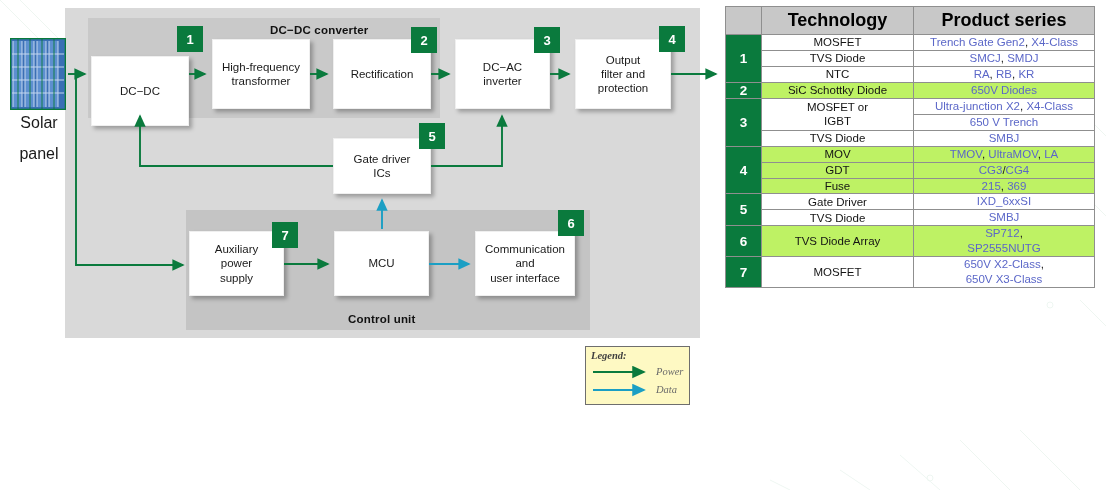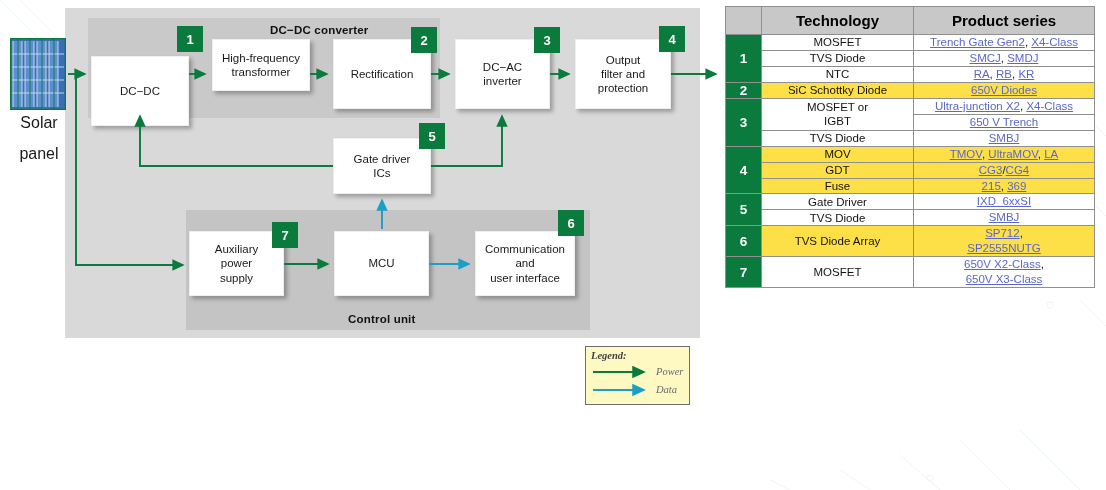--- a/index.html
+++ b/index.html
@@ -40,21 +40,21 @@
   
   .blk{
     position:absolute;background:#fff;border:1px solid #efefef;
     box-shadow:3px 3px 4px rgba(0,0,0,.28);
     display:flex;align-items:center;justify-content:center;text-align:center;
     font-size:11.5px;line-height:1.22;color:#1a1a1a;padding:2px;
     box-sizing:border-box;
   }
 
   .b-dcdc   {left:91px; top:39px; width:98px;  height:70px;margin-top:17px;}
-  .b-hft    {left:212px;top:39px; width:98px;  height:52px;}
+  .b-hft    {left:212px;top:39px; width:98px;  height:70px;}
   .b-rect   {left:333px;top:39px; width:98px;  height:70px;}
   .b-inv    {left:455px;top:39px; width:95px;  height:70px;}
   .b-outf   {left:575px;top:39px; width:96px;  height:70px;}
   .b-gate   {left:333px;top:138px;width:98px;  height:56px;}
   .b-aux    {left:189px;top:231px;width:95px;  height:65px;}
   .b-mcu    {left:334px;top:231px;width:95px;  height:65px;}
   .b-comm   {left:475px;top:231px;width:100px; height:65px;}
 
   
   .badge{
@@ -97,33 +97,33 @@
   #tbl{
     position:absolute;left:725px;top:6px;width:369px;z-index:3;
     border-collapse:collapse;table-layout:fixed;
     font-size:11.5px;
   }
   #tbl td,#tbl th{
     border:1px solid #8f8f8f;padding:0;vertical-align:middle;text-align:center;
     box-sizing:border-box;
   }
   #tbl th{
-    background:#c8c8c8;font-weight:bold;font-size:15px;height:28px;color:#000;
+    background:#c8c8c8;font-weight:bold;font-size:18px;height:28px;color:#000;
   }
   .col-num{width:36px;}
   .col-tech{width:152px;}
   .col-prod{width:181px;}
   td.numcell{
     background:#0a7a3d;color:#fff;font-weight:bold;font-size:13.5px;
   }
   td.techcell{font-size:11.5px;color:#141414;line-height:1.25;padding:3px 2px;}
   td.prodcell{font-size:11.5px;line-height:1.3;padding:3px 2px;}
-  tr.shade td.techcell,tr.shade td.prodcell{background:#fde047;}
+  tr.shade td.techcell,tr.shade td.prodcell{background:#bef264;}
   tr.plain td.techcell,tr.plain td.prodcell{background:#ffffff;}
-  .lnk{color:#5b67c8;text-decoration:underline;cursor:pointer;}
+  .lnk{color:#5b67c8;cursor:pointer;}
   .sep{color:#141414;}
 </style>
 </head>
 <body>
 
 <div class="watermark">
   <svg width="1106" height="490" viewBox="0 0 1106 490">
     <g stroke="#cfe6da" stroke-width="1" fill="none">
       <path d="M0 0 L60 60 M20 0 L90 70"></path>
       <path d="M1090 120 L1106 136 M1070 180 L1106 216"></path>

